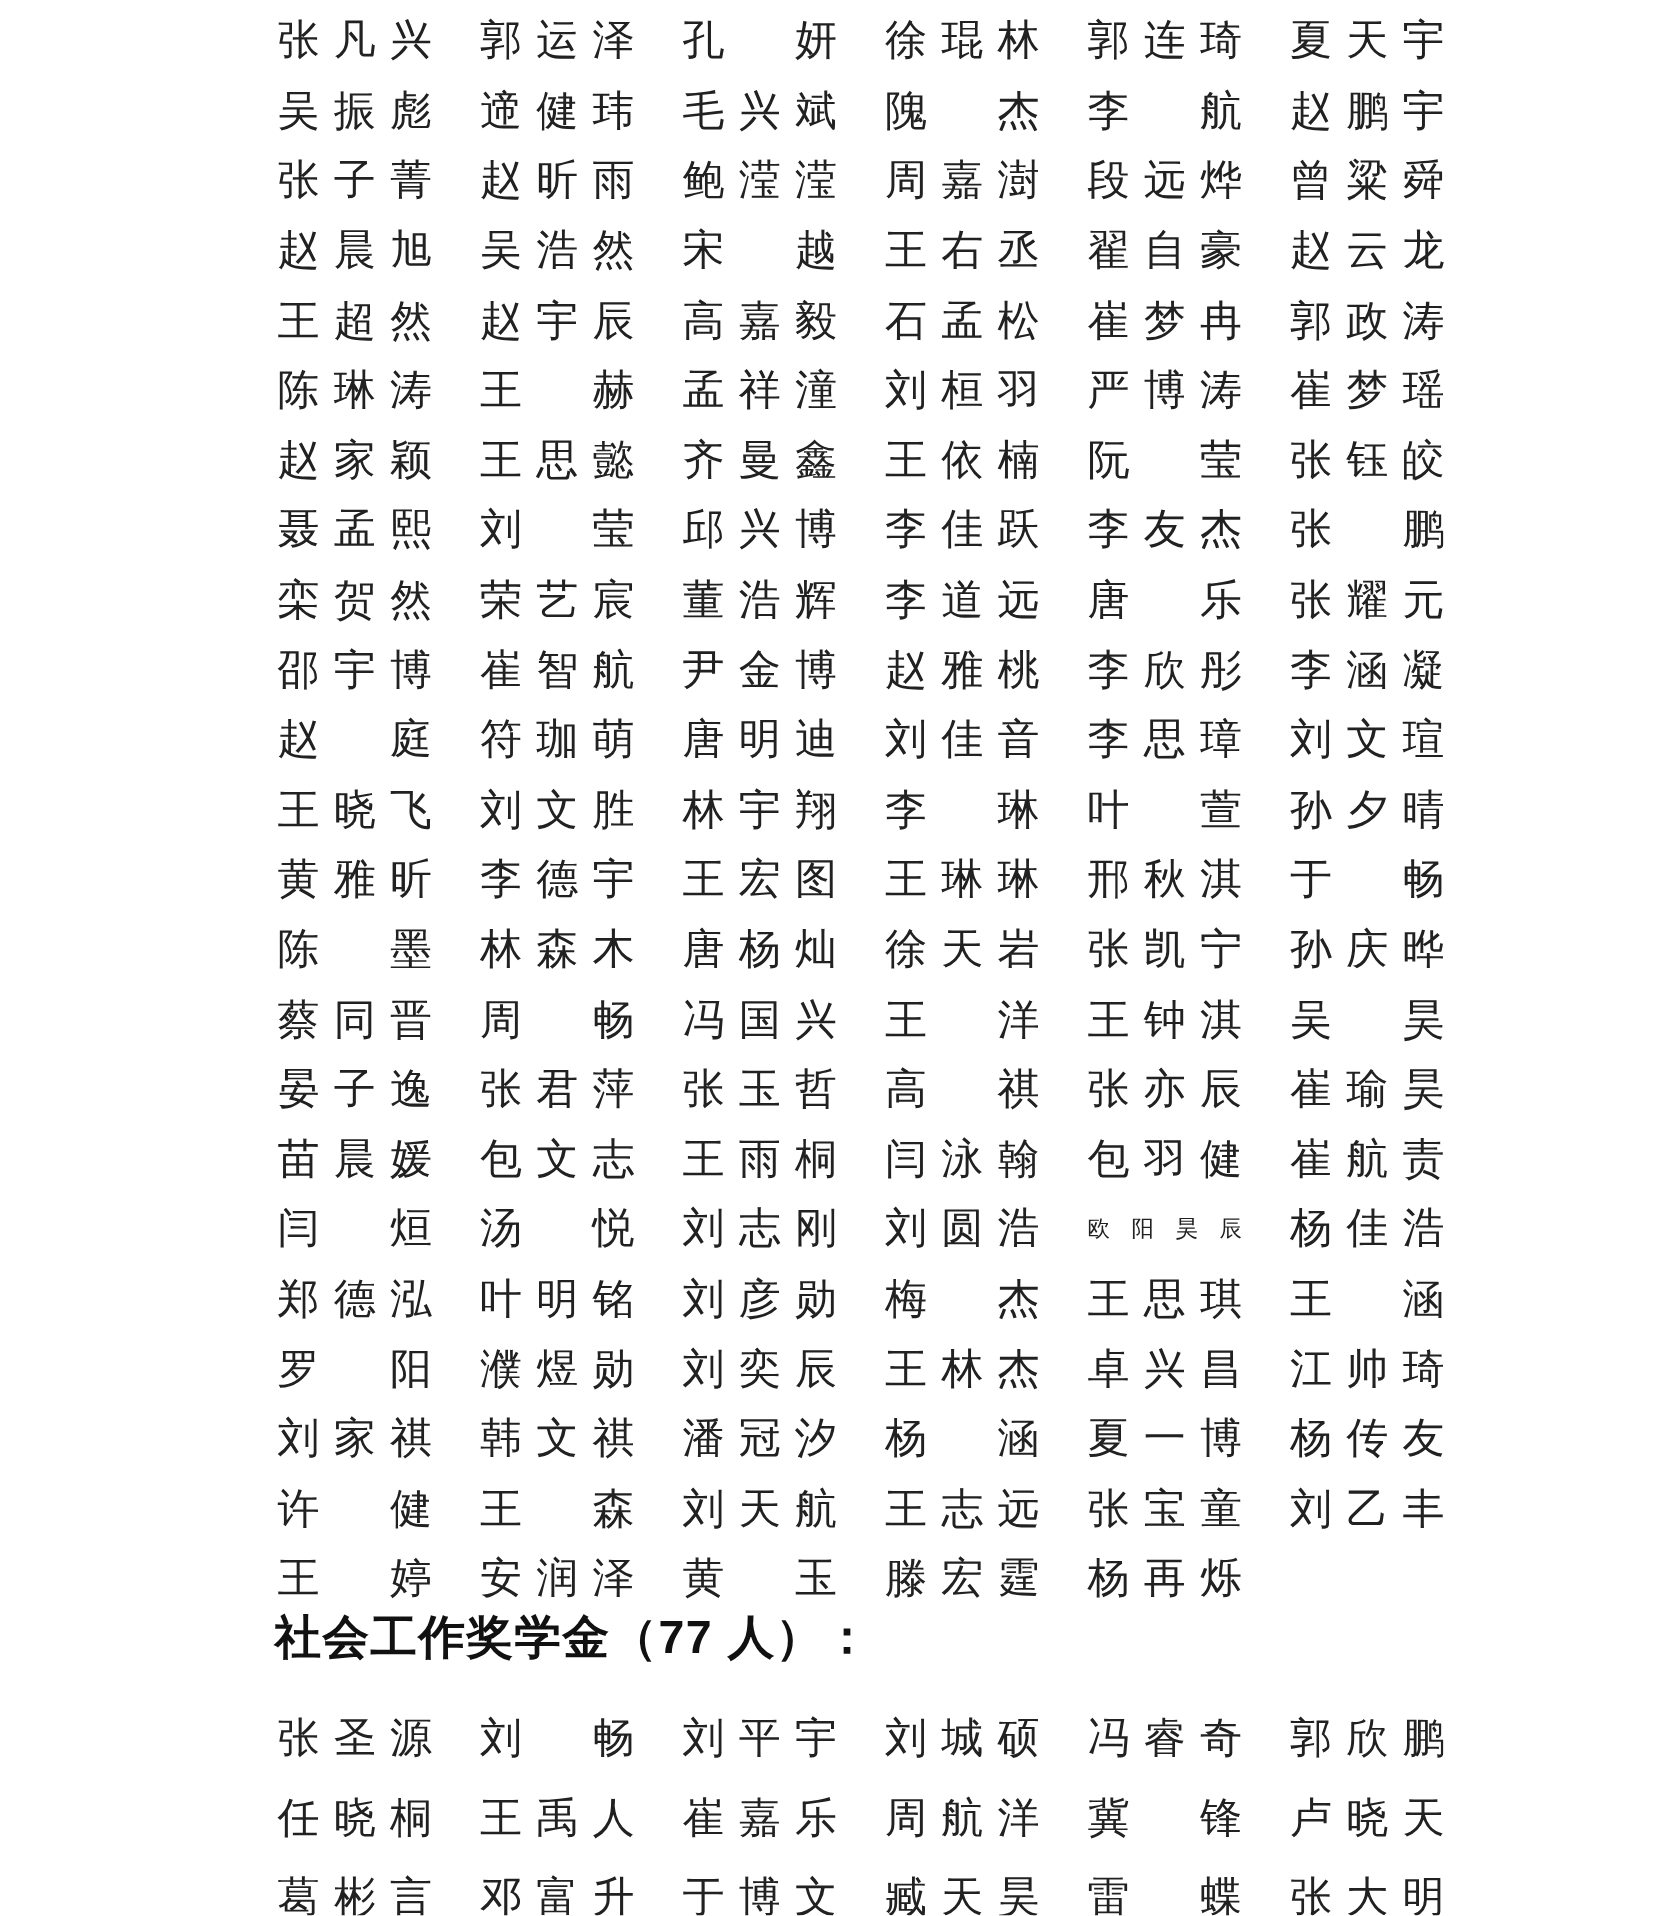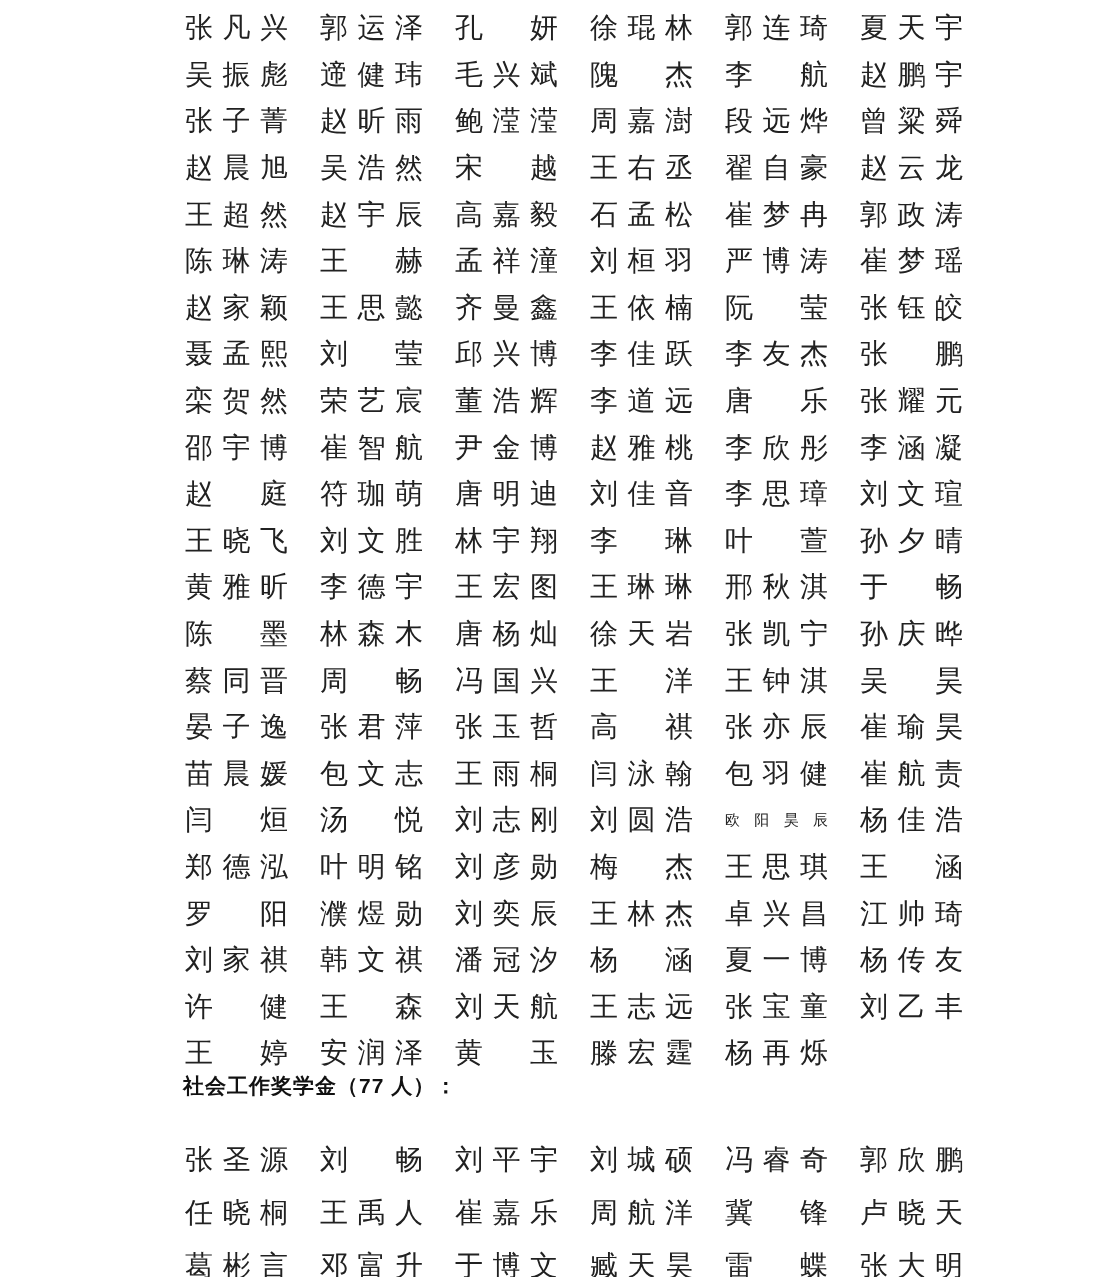--- a/index.html
+++ b/index.html
@@ -46,21 +46,21 @@
   .name-cell.compact {
     font-size: 15px;
     letter-spacing: 0;
   }
   .section-heading {
     position: absolute;
     left: 183px;
     top: 1072px;
     font-family: "Liberation Sans", "DejaVu Sans", sans-serif;
     font-weight: 700;
-    font-size: 21px;
+    font-size: 31px;
     color: #111111;
     letter-spacing: 1px;
     white-space: nowrap;
     line-height: 1.3;
   }
 </style>
 </head>
 <body>
 
 <div class="page">

